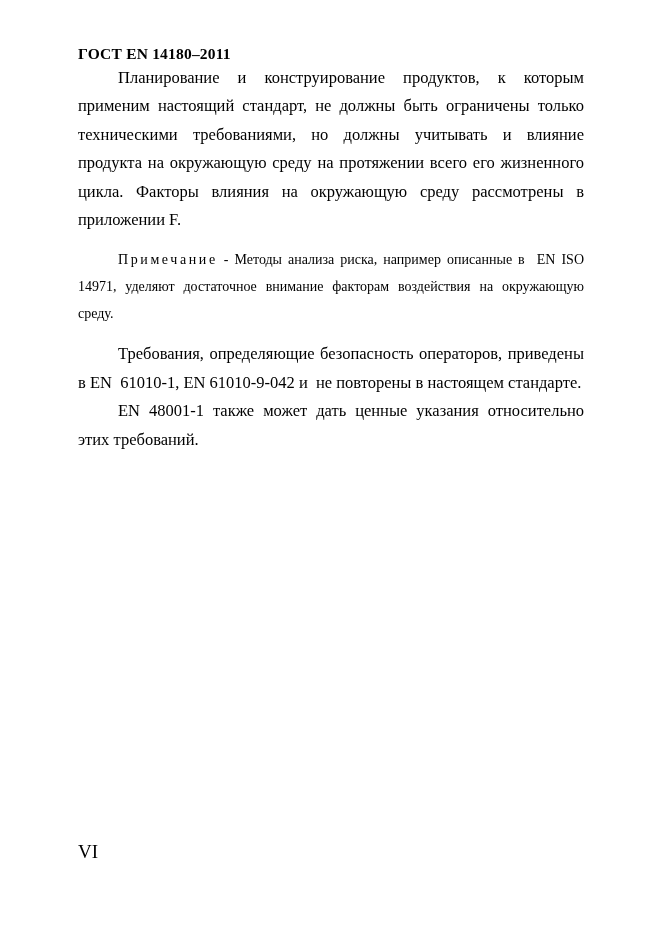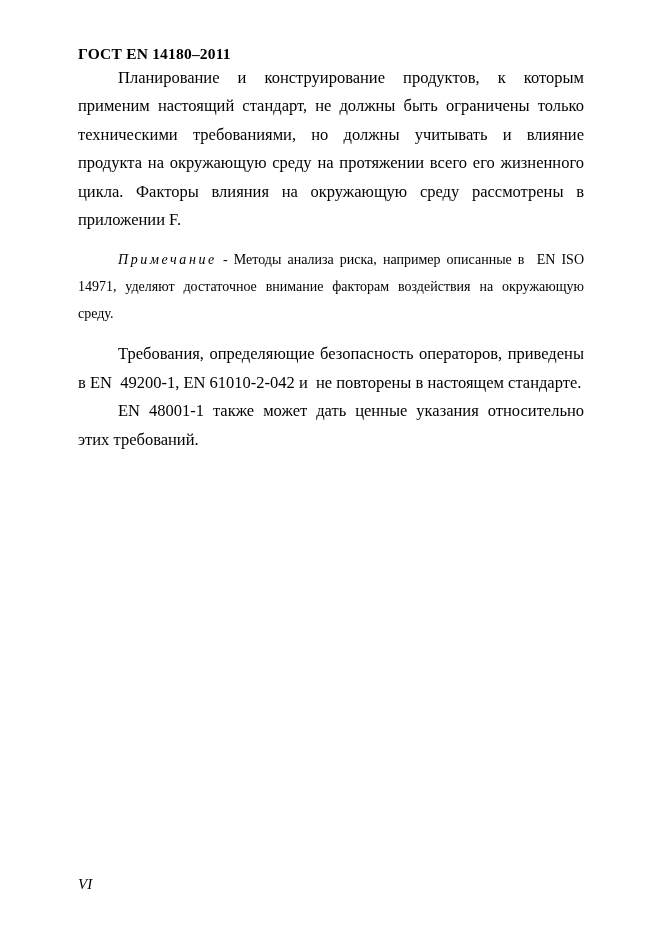--- a/index.html
+++ b/index.html
@@ -48,42 +48,40 @@
   p.note {
     margin: 12px 0 13px 0;
     font-size: 14px;
     line-height: 27px;
     text-align: justify;
     text-indent: 40px;
     white-space: pre-wrap;
   }
   .note-label {
     letter-spacing: 2.6px;
-    font-style: italic;
   }
   .page-number {
     position: absolute;
     left: 78px;
-    top: 876px;
-    font-size: 15px;
+    top: 844px;
+    font-size: 19px;
     line-height: 16px;
-    font-style: italic;
   }
 </style>
 </head>
 <body>
 
 <div class="page">
   <div class="content">
     <div class="doc-header">ГОСТ EN 14180–2011</div>
 
 
     <p class="body indent">Планирование и конструирование продуктов, к которым применим настоящий стандарт, не должны быть ограничены только техническими требованиями, но должны учитывать и влияние продукта на окружающую среду на протяжении всего его жизненного цикла. Факторы влияния на окружающую среду рассмотрены в приложении F.</p>
 
     <p class="note"><span class="note-label">Примечание</span><span> - Методы анализа риска, например описанные в  EN ISO 14971, уделяют достаточное внимание факторам воздействия на окружающую среду.</span></p>
 
-    <p class="body indent">Требования, определяющие безопасность операторов, приведены  в EN  49200-1, EN 61010-2-042 и  не повторены в настоящем стандарте.</p>
+    <p class="body indent">Требования, определяющие безопасность операторов, приведены  в EN  61010-1, EN 61010-9-042 и  не повторены в настоящем стандарте.</p>
 
     <p class="body indent">EN 48001-1 также может дать ценные указания относительно этих требований.</p>
   </div>
 
   <div class="page-number">VI</div>
 </div>
 
 </body></html>

